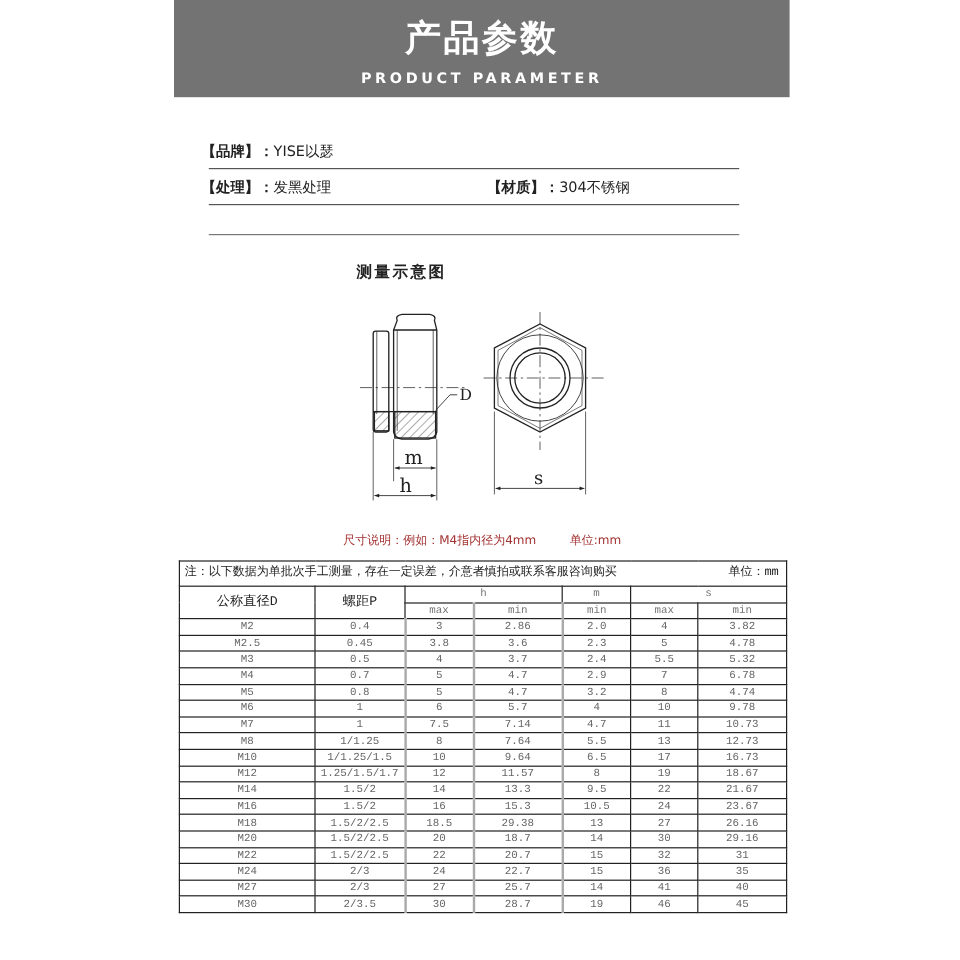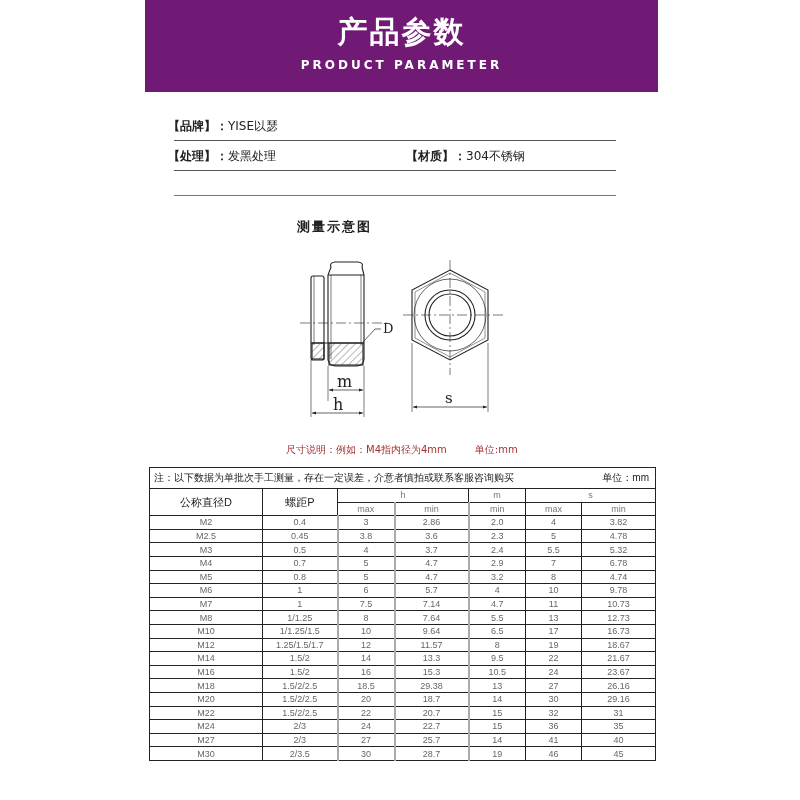--- a/index.html
+++ b/index.html
@@ -1,20 +1,20 @@
 <!DOCTYPE html>
 <html><head>
 <meta charset="utf-8">
 <style>
   html, body { margin: 0; padding: 0; background: #ffffff; }
   body { width: 800px; height: 800px; position: relative; overflow: hidden;
          font-family: "DejaVu Sans", "Liberation Sans", sans-serif; color: #222; }
 
-  .banner { position: absolute; left: 145px; top: 0; width: 513px; height: 92px;
-            background: #701a75; color: #fff; text-align: center; }
+  .banner { position: absolute; left: 145px; top: 0; width: 513px; height: 81px;
+            background: #737373; color: #fff; text-align: center; }
   .banner .title { position: absolute; left: 0; right: 0; top: 12px;
                    font-size: 30px; font-weight: bold; letter-spacing: 2px; }
   .banner .subtitle { position: absolute; left: 0; right: 0; top: 58px;
                       font-size: 12px; font-weight: bold; letter-spacing: 3px; }
 
   .info { position: absolute; left: 174px; width: 442px; font-size: 12px; }
   .info-row { position: absolute; left: 0; width: 442px; height: 30px;
               border-bottom: 1px solid #555; }
   .info-item { position: absolute; top: 8px; white-space: nowrap; }
   .info-item .k { font-weight: bold; }
@@ -25,21 +25,21 @@
 
   .diagram-title { position: absolute; left: 0; width: 669px; top: 218px;
                    text-align: center; font-size: 13px; font-weight: bold; letter-spacing: 2px; }
   .diagram { position: absolute; left: 295px; top: 255px; width: 220px; height: 170px; }
 
   .note-red { position: absolute; top: 443px; left: 286px; font-size: 10px; color: #a33232; white-space: nowrap; }
   .note-red .unit { margin-left: 28px; }
 
   table.spec { position: absolute; left: 149px; top: 467px; width: 506px;
                border-collapse: collapse; font-size: 9px; color: #666; table-layout: fixed;
-               font-family: Liberation Sans, sans-serif; }
+               font-family: Liberation Mono, monospace; }
   table.spec td, table.spec th { border: 1px solid #222; text-align: center; padding: 0; height: 12.6px; line-height: 12px; font-weight: normal; }
   table.spec .notecell { text-align: left; color: #222; font-size: 10px; height: 20px; padding-left: 4px; position: relative; }
   table.spec .notecell .u { position: absolute; right: 6px; top: 4px; margin-left: 24px; }
   table.spec .bighead { color: #222; font-size: 11px; }
   table.spec .gh { color: #777; }
   table.spec td.gl { border-left-color: #aaa; border-left-width: 2px; }
   table.spec th.gl { border-left-color: #aaa; border-left-width: 2px; }
 </style>
 </head>
 <body>

